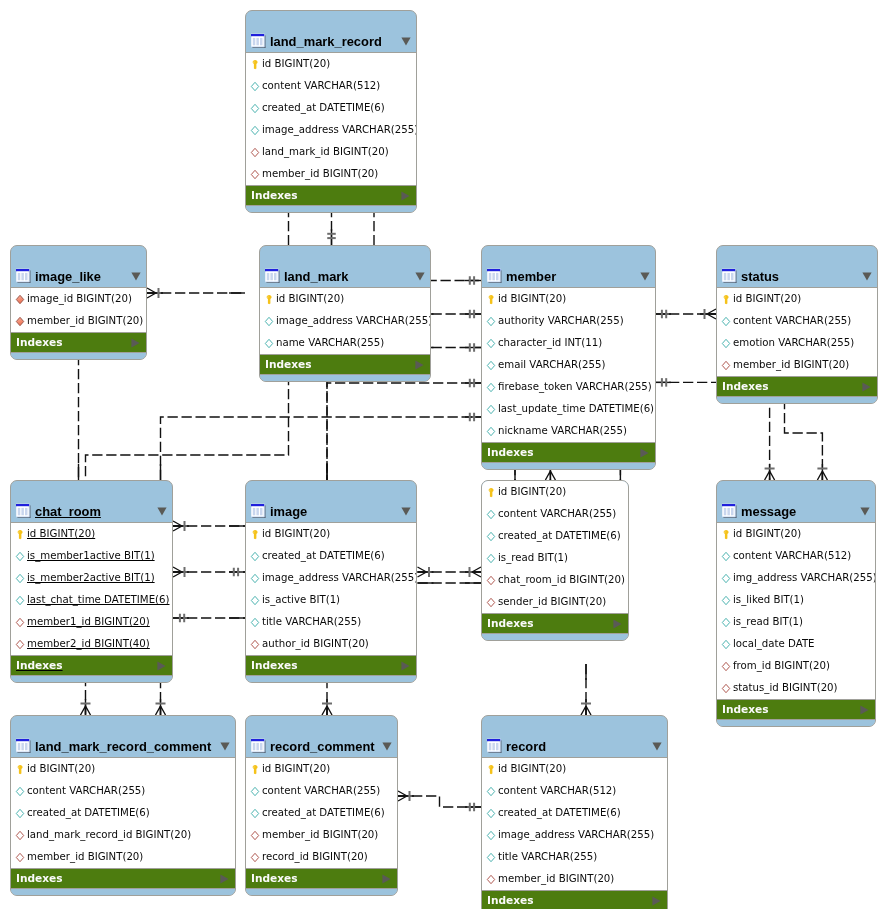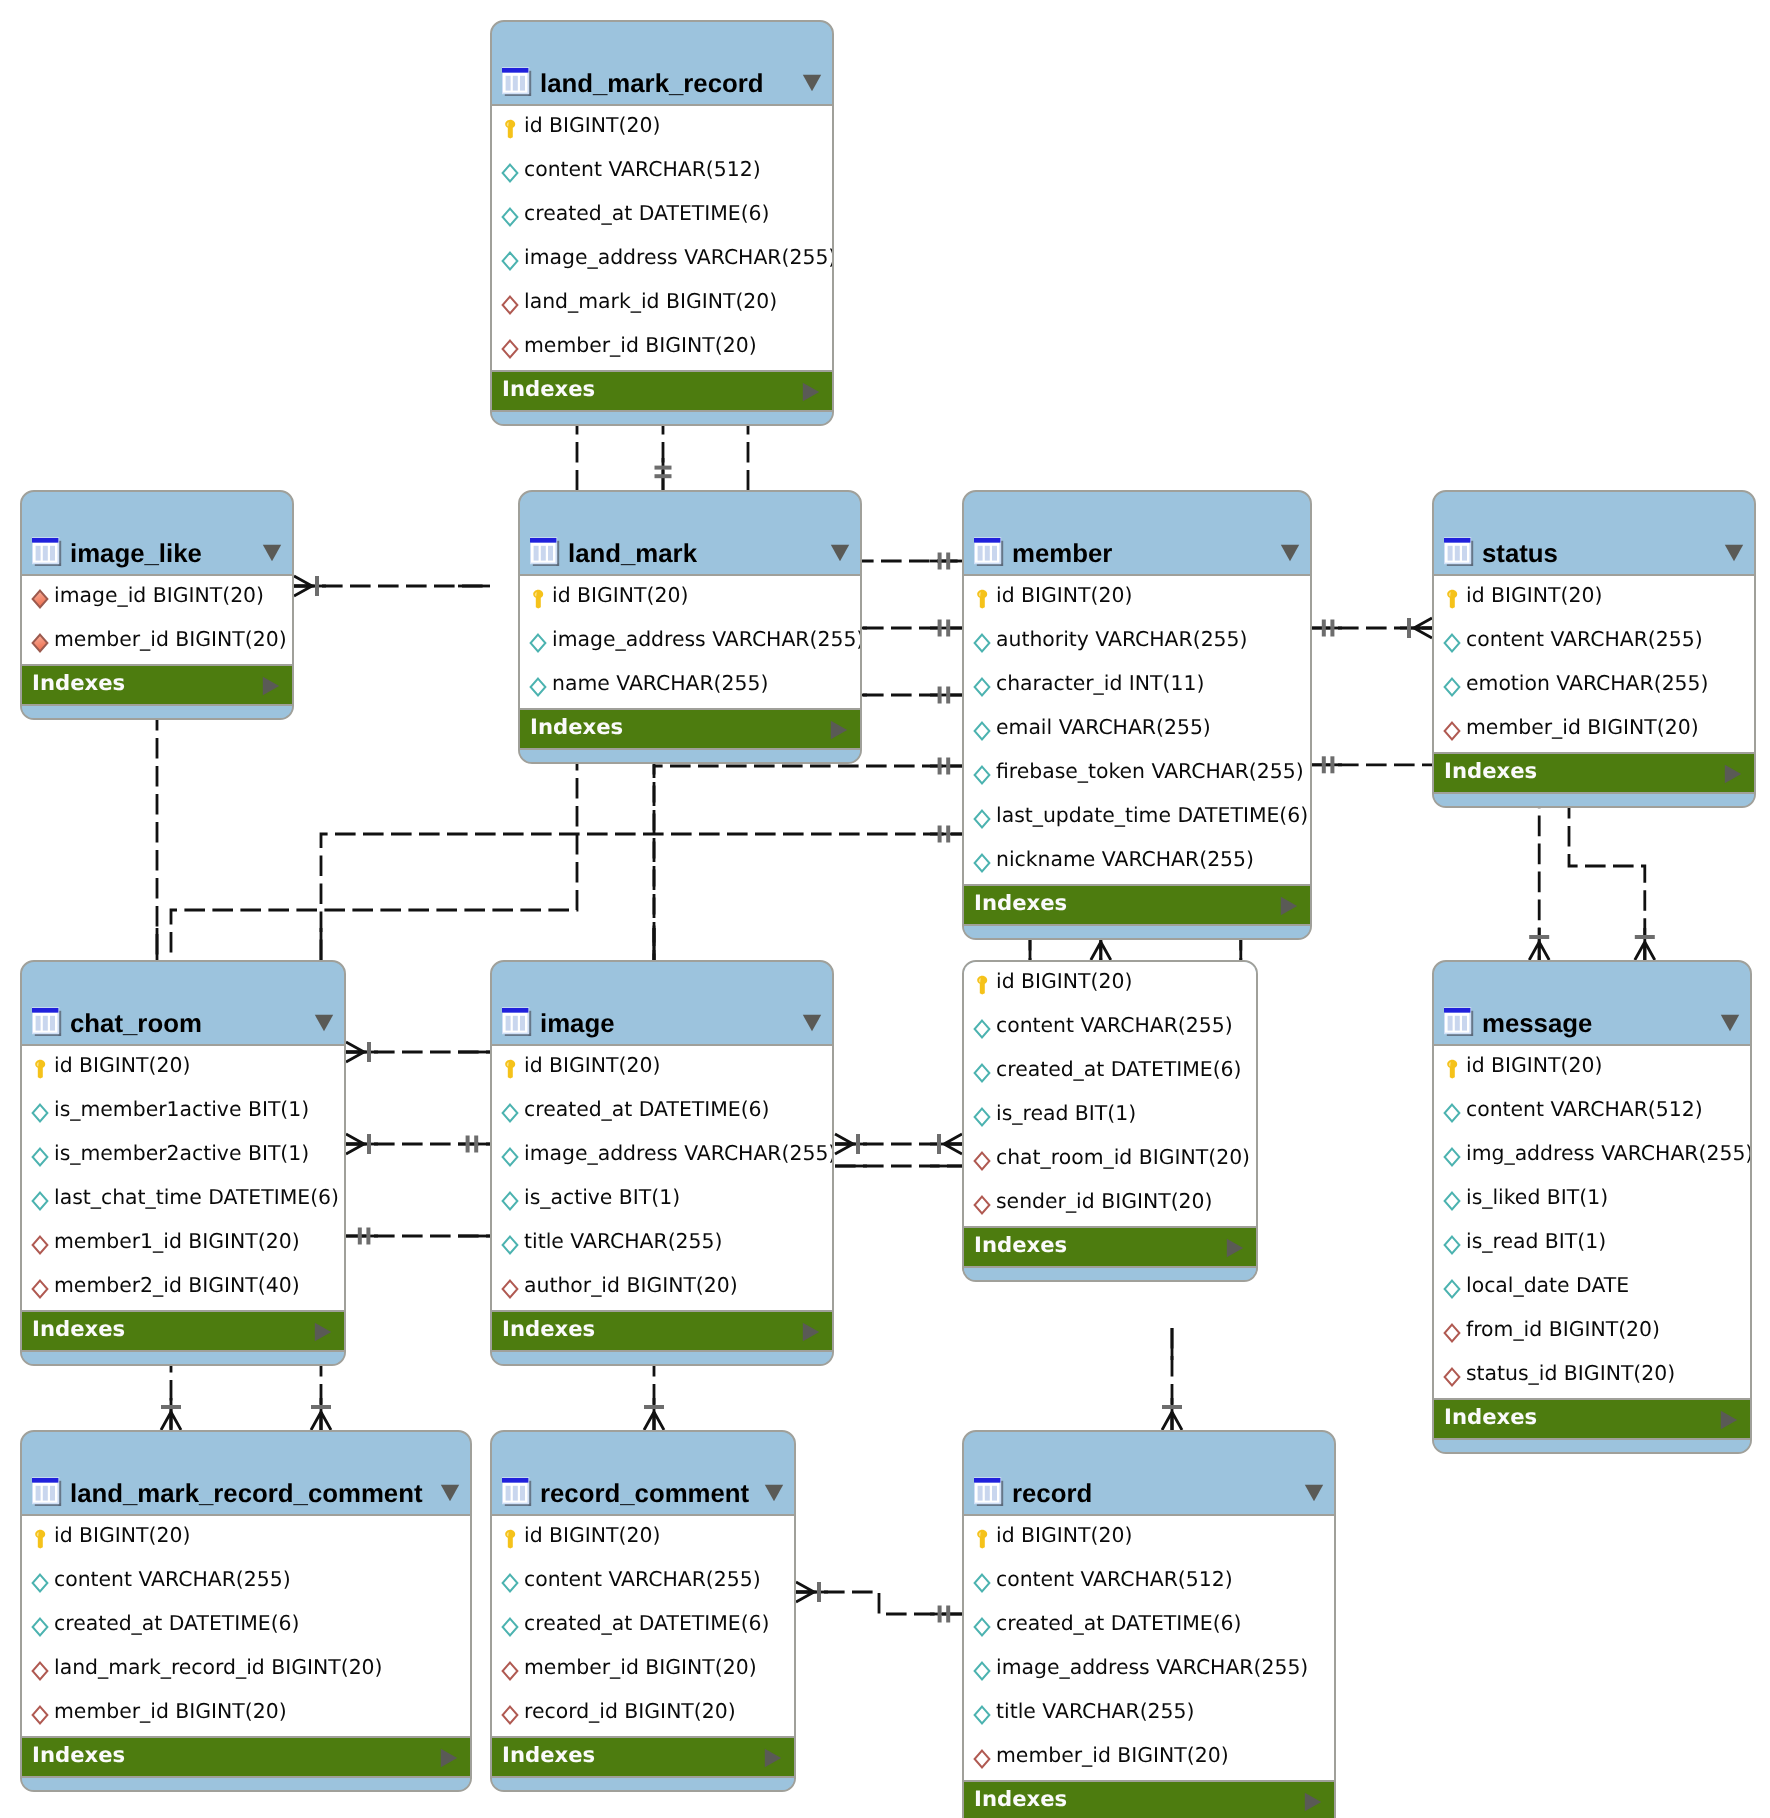--- a/index.html
+++ b/index.html
@@ -506,21 +506,21 @@
         </div>
       </div>
       <div class="idx">
         <span class="idx-lbl">Indexes</span>
         <svg class="idx-caret" width="9" height="10" viewBox="0 0 9 10">
           <path d="M0.4 0.4 L8.6 5 L0.4 9.6 Z" fill="#5a5a56"></path>
         </svg>
       </div>
       <div class="foot"></div>
     </div>
-    <div class="tbl" style="left: 10px; top: 480px; width: 163px;">
+    <div class="tbl" style="left: 10px; top: 480px; width: 163px; text-decoration: underline;">
       <div class="tbl-hdr">
         <svg class="ic" width="16" height="16" viewBox="0 0 16 16">
           <rect x="1.4" y="13.6" width="13" height="1.4" fill="#596474" opacity="0.8"></rect>
           <rect x="13.2" y="2.4" width="1.4" height="12.6" fill="#596474" opacity="0.8"></rect>
           <rect x="0" y="0.6" width="13.6" height="13.5" fill="#cfdef5"></rect>
           <rect x="0" y="1.0" width="13.2" height="2.3" fill="#2020dc"></rect>
           <rect x="0.5" y="3.5" width="12.2" height="9.8" fill="#ffffff"></rect>
           <rect x="1.8" y="4.9" width="2.5" height="7.4" fill="#c9d6ee"></rect>
           <rect x="5.4" y="4.9" width="2.5" height="7.4" fill="#c9d6ee"></rect>
           <rect x="9.0" y="4.9" width="2.5" height="7.4" fill="#c9d6ee"></rect>

